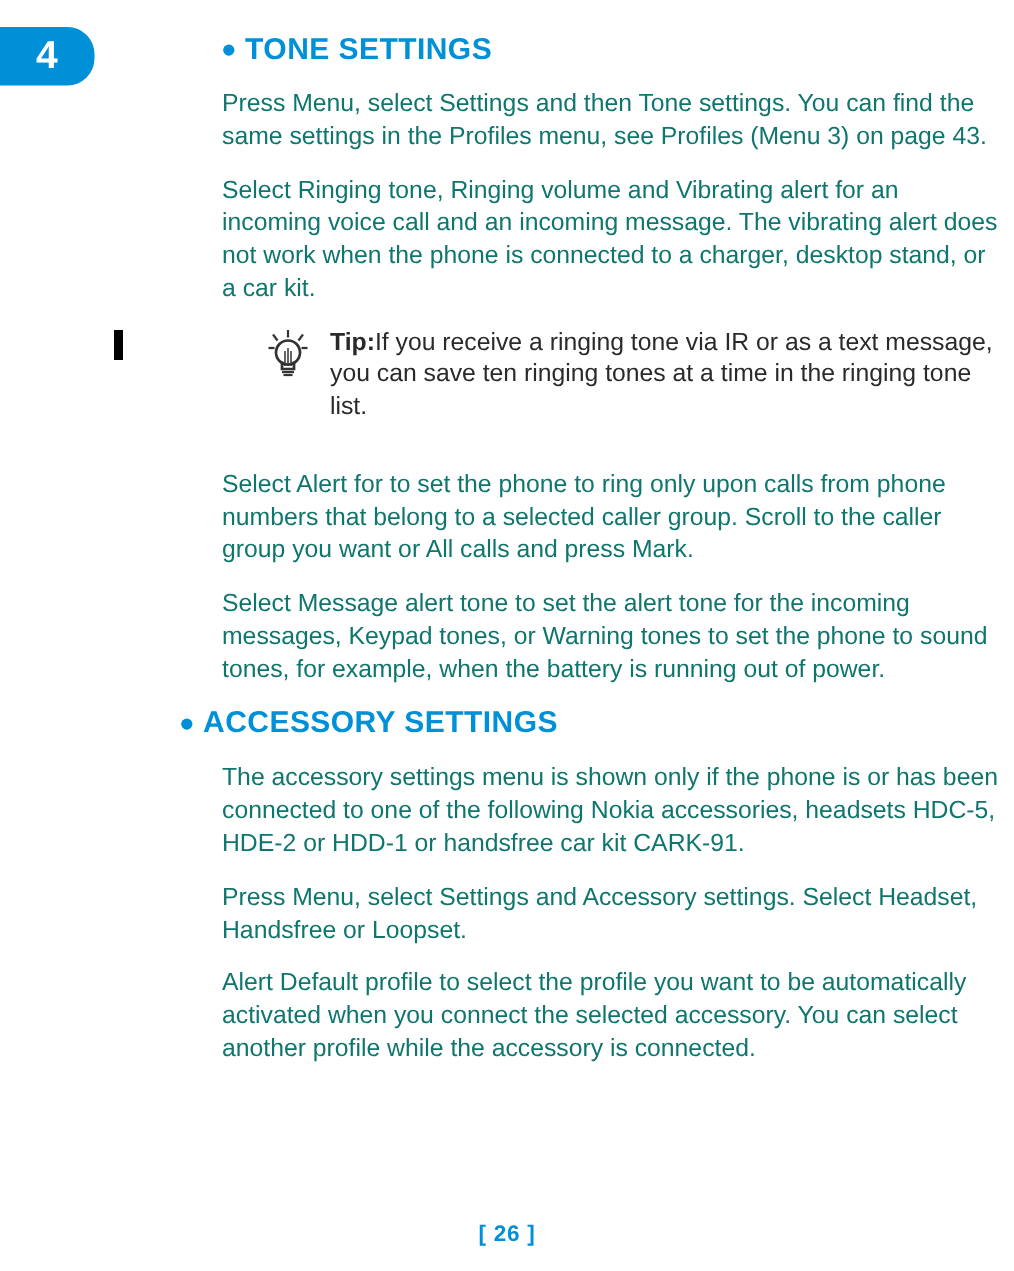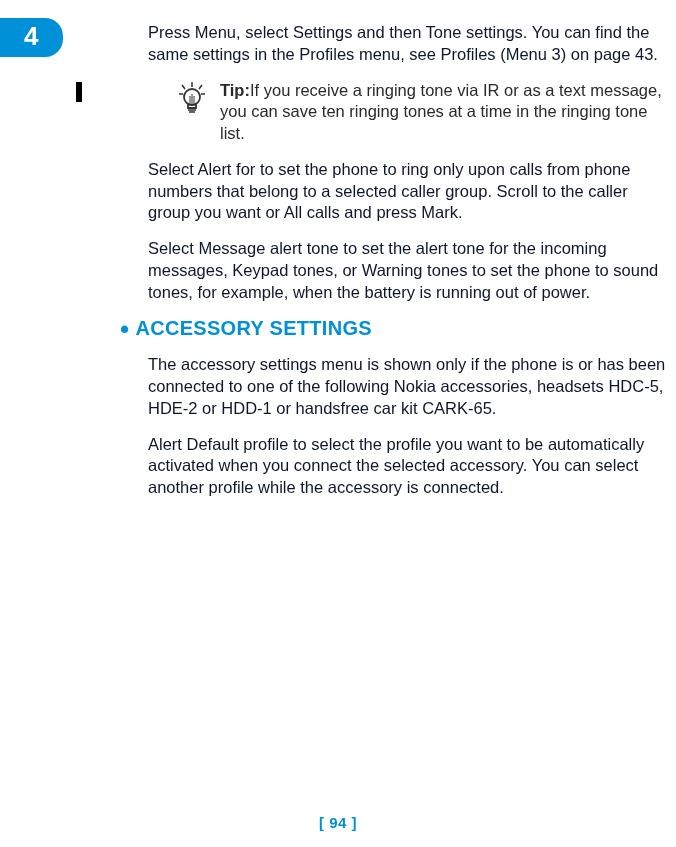--- a/index.html
+++ b/index.html
@@ -41,29 +41,29 @@
     }
     .bullet {
       color: #0090d8;
       font-size: 26px;
       margin-right: 6px;
       line-height: 0;
       position: relative;
       top: 3px;
     }
     .para {
-      color: #0f172a;
+      color: #0f766e;
       font-size: 16.5px;
       line-height: 1.32;
       margin-bottom: 14px;
     }
     .tip-block {
       display: flex;
       align-items: flex-start;
-      margin-bottom: 14px;
+      margin-bottom: 30px;
       position: relative;
     }
     .tip-marker {
       position: absolute;
       left: -72px;
       top: 2px;
       width: 6px;
       height: 20px;
       background: #000;
     }
@@ -101,22 +101,26 @@
       letter-spacing: 0.5px;
     }
   </style>
 </head>
 <body>
 
 <div class="page-tab">4</div>
 
 <div class="content">
 
+  <div class="section-heading">
+    <span class="bullet">•</span><span>TONE SETTINGS</span>
+  </div>
 
   <p class="para">Press Menu, select Settings and then Tone settings. You can find the same settings in the Profiles menu, see Profiles (Menu 3) on page 43.</p>
+  <p class="para">Select Ringing tone, Ringing volume and Vibrating alert for an incoming voice call and an incoming message. The vibrating alert does not work when the phone is connected to a charger, desktop stand, or a car kit.</p>
 
   <div class="tip-block">
     <div class="tip-marker"></div>
     <span class="tip-icon">
       <svg width="28" height="36" viewBox="0 0 28 36">
         <line x1="14" y1="0" x2="14" y2="5" stroke="#333" stroke-width="1.5"></line>
         <line x1="4" y1="3" x2="7" y2="7" stroke="#333" stroke-width="1.5"></line>
         <line x1="24" y1="3" x2="21" y2="7" stroke="#333" stroke-width="1.5"></line>
         <line x1="1" y1="12" x2="5" y2="12" stroke="#333" stroke-width="1.5"></line>
         <line x1="27" y1="12" x2="23" y2="12" stroke="#333" stroke-width="1.5"></line>
@@ -135,20 +139,21 @@
   </div>
 
   <p class="para">Select Alert for to set the phone to ring only upon calls from phone numbers that belong to a selected caller group. Scroll to the caller group you want or All calls and press Mark.</p>
   <p class="para">Select Message alert tone to set the alert tone for the incoming messages, Keypad tones, or Warning tones to set the phone to sound tones, for example, when the battery is running out of power.</p>
 
   <div class="section2">
     <div class="section-heading">
       <span class="bullet">•</span><span>ACCESSORY SETTINGS</span>
     </div>
     <div class="body-group">
-      <p class="para">The accessory settings menu is shown only if the phone is or has been connected to one of the following Nokia accessories, headsets HDC-5, HDE-2 or HDD-1 or handsfree car kit CARK-65.</p>
+      <p class="para">The accessory settings menu is shown only if the phone is or has been connected to one of the following Nokia accessories, headsets HDC-5, HDE-2 or HDD-1 or handsfree car kit CARK-91.</p>
+      <p class="para">Press Menu, select Settings and Accessory settings. Select Headset, Handsfree or Loopset.</p>
       <p class="para">Alert Default profile to select the profile you want to be automatically activated when you connect the selected accessory. You can select another profile while the accessory is connected.</p>
     </div>
   </div>
 
 </div>
 
-<div class="page-number">[ 94 ]</div>
+<div class="page-number">[ 26 ]</div>
 
 </body></html>

